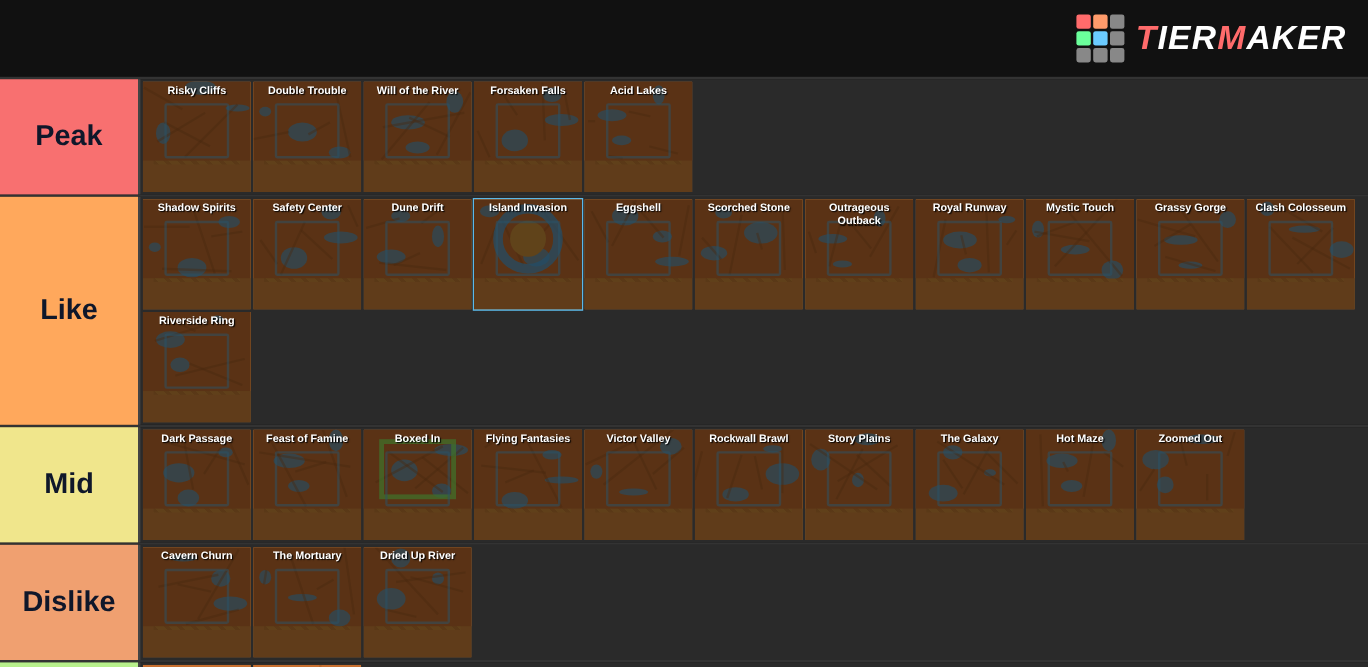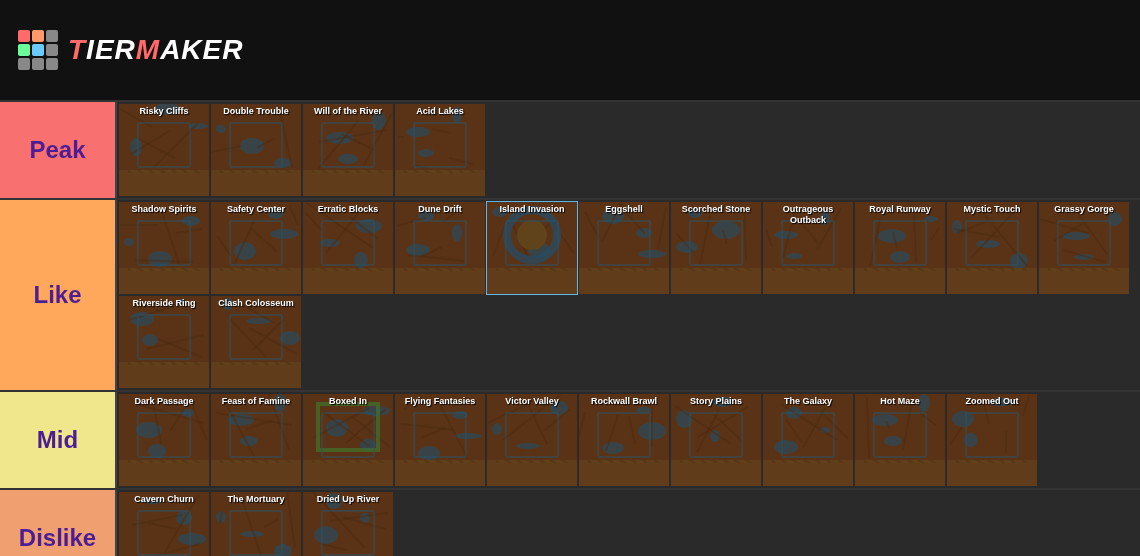--- a/index.html
+++ b/index.html
@@ -53,21 +53,21 @@
     }
 
     .tier-label {
       width: 115px;
       min-width: 115px;
       display: flex;
       align-items: center;
       justify-content: center;
       font-size: 24px;
       font-weight: bold;
-      color: #4c1d95;
+      color: #0f172a;
     }
 
     .tier-items {
       display: flex;
       flex-wrap: wrap;
       flex: 1;
       background: #2a2a2a;
       border-left: 2px solid #444;
       align-items: flex-start;
       padding: 2px;
@@ -131,24 +131,24 @@
     }
 
     .selected-item {
       outline: 3px solid #5bb8e8;
       outline-offset: -2px;
       z-index: 5;
     }
 
     .header-logo-row {
       display: flex;
-      justify-content: flex-start;
+      justify-content: flex-end;
       align-items: center;
       background: #111111;
-      padding: 30px 18px;
+      padding: 12px 18px;
       border-bottom: 2px solid #333;
     }
   </style>
 </head>
 <body>
 
 <div class="tier-maker-container">
 
   <div class="header-logo-row">
     <div class="logo-area">
@@ -214,20 +214,35 @@
                 <ellipse cx="76" cy="17" rx="7" ry="9" fill="#4aade8" opacity="0.6"></ellipse>
                 <ellipse cx="37" cy="34" rx="14" ry="6" fill="#4aade8" opacity="0.6"></ellipse>
                 <line x1="15" y1="65" x2="55" y2="17" stroke="#a05820" stroke-width="2" opacity="0.4"></line>
                 <line x1="38" y1="30" x2="72" y2="46" stroke="#a05820" stroke-width="2" opacity="0.4"></line>
                 <line x1="61" y1="61" x2="89" y2="9" stroke="#a05820" stroke-width="2" opacity="0.4"></line>
                 <line x1="84" y1="26" x2="16" y2="38" stroke="#a05820" stroke-width="2" opacity="0.4"></line>
               </svg>
             </div>
             <div class="tier-item-label">Will of the River</div>
           </div>
+          <div class="tier-item" title="Forsaken Falls">
+            <div class="map-thumb">
+              <svg width="90" height="66" viewBox="0 0 90 66" style="position: absolute; top: 0px; left: 0px;">
+                <rect x="0" y="0" width="90" height="66" fill="#c87030"></rect>
+                <ellipse cx="73" cy="32" rx="14" ry="5" fill="#4aade8" opacity="0.6"></ellipse>
+                <ellipse cx="34" cy="49" rx="11" ry="9" fill="#4aade8" opacity="0.6"></ellipse>
+                <ellipse cx="65" cy="11" rx="8" ry="6" fill="#4aade8" opacity="0.6"></ellipse>
+                <line x1="57" y1="1" x2="59" y2="49" stroke="#a05820" stroke-width="2" opacity="0.4"></line>
+                <line x1="80" y1="32" x2="76" y2="12" stroke="#a05820" stroke-width="2" opacity="0.4"></line>
+                <line x1="13" y1="63" x2="3" y2="41" stroke="#a05820" stroke-width="2" opacity="0.4"></line>
+                <line x1="36" y1="28" x2="20" y2="4" stroke="#a05820" stroke-width="2" opacity="0.4"></line>
+              </svg>
+            </div>
+            <div class="tier-item-label">Forsaken Falls</div>
+          </div>
           <div class="tier-item" title="Acid Lakes">
             <div class="map-thumb">
               <svg width="90" height="66" viewBox="0 0 90 66" style="position: absolute; top: 0px; left: 0px;">
                 <rect x="0" y="0" width="90" height="66" fill="#c87030"></rect>
                 <ellipse cx="31" cy="49" rx="8" ry="4" fill="#4aade8" opacity="0.6"></ellipse>
                 <ellipse cx="62" cy="11" rx="5" ry="8" fill="#4aade8" opacity="0.6"></ellipse>
                 <ellipse cx="23" cy="28" rx="12" ry="5" fill="#4aade8" opacity="0.6"></ellipse>
                 <line x1="9" y1="33" x2="3" y2="33" stroke="#a05820" stroke-width="2" opacity="0.4"></line>
                 <line x1="32" y1="64" x2="20" y2="62" stroke="#a05820" stroke-width="2" opacity="0.4"></line>
                 <line x1="55" y1="29" x2="37" y2="25" stroke="#a05820" stroke-width="2" opacity="0.4"></line>
@@ -263,35 +278,20 @@
                 <ellipse cx="73" cy="32" rx="14" ry="5" fill="#4aade8" opacity="0.6"></ellipse>
                 <ellipse cx="34" cy="49" rx="11" ry="9" fill="#4aade8" opacity="0.6"></ellipse>
                 <ellipse cx="65" cy="11" rx="8" ry="6" fill="#4aade8" opacity="0.6"></ellipse>
                 <line x1="87" y1="23" x2="79" y2="5" stroke="#a05820" stroke-width="2" opacity="0.4"></line>
                 <line x1="20" y1="54" x2="6" y2="34" stroke="#a05820" stroke-width="2" opacity="0.4"></line>
                 <line x1="43" y1="19" x2="23" y2="63" stroke="#a05820" stroke-width="2" opacity="0.4"></line>
                 <line x1="66" y1="50" x2="40" y2="26" stroke="#a05820" stroke-width="2" opacity="0.4"></line>
               </svg>
             </div>
             <div class="tier-item-label">Safety Center</div>
-          </div>
-          <div class="tier-item" title="Erratic Blocks">
-            <div class="map-thumb">
-              <svg width="90" height="66" viewBox="0 0 90 66" style="position: absolute; top: 0px; left: 0px;">
-                <rect x="0" y="0" width="90" height="66" fill="#c87030"></rect>
-                <ellipse cx="66" cy="24" rx="13" ry="7" fill="#4aade8" opacity="0.6"></ellipse>
-                <ellipse cx="27" cy="41" rx="10" ry="4" fill="#4aade8" opacity="0.6"></ellipse>
-                <ellipse cx="58" cy="58" rx="7" ry="8" fill="#4aade8" opacity="0.6"></ellipse>
-                <line x1="24" y1="50" x2="58" y2="8" stroke="#a05820" stroke-width="2" opacity="0.4"></line>
-                <line x1="47" y1="15" x2="75" y2="37" stroke="#a05820" stroke-width="2" opacity="0.4"></line>
-                <line x1="70" y1="46" x2="2" y2="0" stroke="#a05820" stroke-width="2" opacity="0.4"></line>
-                <line x1="3" y1="11" x2="19" y2="29" stroke="#a05820" stroke-width="2" opacity="0.4"></line>
-              </svg>
-            </div>
-            <div class="tier-item-label">Erratic Blocks</div>
           </div>
           <div class="tier-item" title="Dune Drift">
             <div class="map-thumb">
               <svg width="90" height="66" viewBox="0 0 90 66" style="position: absolute; top: 0px; left: 0px;">
                 <rect x="0" y="0" width="90" height="66" fill="#c87030"></rect>
                 <ellipse cx="31" cy="14" rx="8" ry="5" fill="#4aade8" opacity="0.6"></ellipse>
                 <ellipse cx="62" cy="31" rx="5" ry="9" fill="#4aade8" opacity="0.6"></ellipse>
                 <ellipse cx="23" cy="48" rx="12" ry="6" fill="#4aade8" opacity="0.6"></ellipse>
                 <line x1="69" y1="59" x2="13" y2="53" stroke="#a05820" stroke-width="2" opacity="0.4"></line>
                 <line x1="2" y1="24" x2="30" y2="16" stroke="#a05820" stroke-width="2" opacity="0.4"></line>
@@ -401,49 +401,49 @@
                 <ellipse cx="76" cy="17" rx="7" ry="7" fill="#4aade8" opacity="0.6"></ellipse>
                 <ellipse cx="37" cy="34" rx="14" ry="4" fill="#4aade8" opacity="0.6"></ellipse>
                 <line x1="45" y1="21" x2="15" y2="39" stroke="#a05820" stroke-width="2" opacity="0.4"></line>
                 <line x1="68" y1="52" x2="32" y2="2" stroke="#a05820" stroke-width="2" opacity="0.4"></line>
                 <line x1="1" y1="17" x2="49" y2="31" stroke="#a05820" stroke-width="2" opacity="0.4"></line>
                 <line x1="24" y1="48" x2="66" y2="60" stroke="#a05820" stroke-width="2" opacity="0.4"></line>
               </svg>
             </div>
             <div class="tier-item-label">Grassy Gorge</div>
           </div>
+          <div class="tier-item" title="Clash Colosseum">
+            <div class="map-thumb">
+              <svg width="90" height="66" viewBox="0 0 90 66" style="position: absolute; top: 0px; left: 0px;">
+                <rect x="0" y="0" width="90" height="66" fill="#c87030"></rect>
+                <ellipse cx="17" cy="8" rx="6" ry="6" fill="#4aade8" opacity="0.6"></ellipse>
+                <ellipse cx="48" cy="25" rx="13" ry="3" fill="#4aade8" opacity="0.6"></ellipse>
+                <ellipse cx="79" cy="42" rx="10" ry="7" fill="#4aade8" opacity="0.6"></ellipse>
+                <line x1="63" y1="27" x2="21" y2="3" stroke="#a05820" stroke-width="2" opacity="0.4"></line>
+                <line x1="86" y1="58" x2="38" y2="32" stroke="#a05820" stroke-width="2" opacity="0.4"></line>
+                <line x1="19" y1="23" x2="55" y2="61" stroke="#a05820" stroke-width="2" opacity="0.4"></line>
+                <line x1="42" y1="54" x2="72" y2="24" stroke="#a05820" stroke-width="2" opacity="0.4"></line>
+              </svg>
+            </div>
+            <div class="tier-item-label">Clash Colosseum</div>
+          </div>
           <div class="tier-item" title="Riverside Ring">
             <div class="map-thumb">
               <svg width="90" height="66" viewBox="0 0 90 66" style="position: absolute; top: 0px; left: 0px;">
                 <rect x="0" y="0" width="90" height="66" fill="#c87030"></rect>
                 <ellipse cx="31" cy="44" rx="8" ry="6" fill="#4aade8" opacity="0.6"></ellipse>
                 <ellipse cx="62" cy="6" rx="5" ry="3" fill="#4aade8" opacity="0.6"></ellipse>
                 <ellipse cx="23" cy="23" rx="12" ry="7" fill="#4aade8" opacity="0.6"></ellipse>
                 <line x1="39" y1="43" x2="83" y2="61" stroke="#a05820" stroke-width="2" opacity="0.4"></line>
                 <line x1="62" y1="8" x2="10" y2="24" stroke="#a05820" stroke-width="2" opacity="0.4"></line>
                 <line x1="85" y1="39" x2="27" y2="53" stroke="#a05820" stroke-width="2" opacity="0.4"></line>
                 <line x1="18" y1="4" x2="44" y2="16" stroke="#a05820" stroke-width="2" opacity="0.4"></line>
               </svg>
             </div>
             <div class="tier-item-label">Riverside Ring</div>
-          </div>
-          <div class="tier-item" title="Clash Colosseum">
-            <div class="map-thumb">
-              <svg width="90" height="66" viewBox="0 0 90 66" style="position: absolute; top: 0px; left: 0px;">
-                <rect x="0" y="0" width="90" height="66" fill="#c87030"></rect>
-                <ellipse cx="17" cy="8" rx="6" ry="6" fill="#4aade8" opacity="0.6"></ellipse>
-                <ellipse cx="48" cy="25" rx="13" ry="3" fill="#4aade8" opacity="0.6"></ellipse>
-                <ellipse cx="79" cy="42" rx="10" ry="7" fill="#4aade8" opacity="0.6"></ellipse>
-                <line x1="63" y1="27" x2="21" y2="3" stroke="#a05820" stroke-width="2" opacity="0.4"></line>
-                <line x1="86" y1="58" x2="38" y2="32" stroke="#a05820" stroke-width="2" opacity="0.4"></line>
-                <line x1="19" y1="23" x2="55" y2="61" stroke="#a05820" stroke-width="2" opacity="0.4"></line>
-                <line x1="42" y1="54" x2="72" y2="24" stroke="#a05820" stroke-width="2" opacity="0.4"></line>
-              </svg>
-            </div>
-            <div class="tier-item-label">Clash Colosseum</div>
           </div>
         </div>
       </div>
       <div class="tier-row">
         <div class="tier-label" style="background: rgb(240, 230, 140);">Mid</div>
         <div class="tier-items">
           <div class="tier-item" title="Dark Passage">
             <div class="map-thumb">
               <svg width="90" height="66" viewBox="0 0 90 66" style="position: absolute; top: 0px; left: 0px;">
                 <rect x="0" y="0" width="90" height="66" fill="#c87030"></rect>

